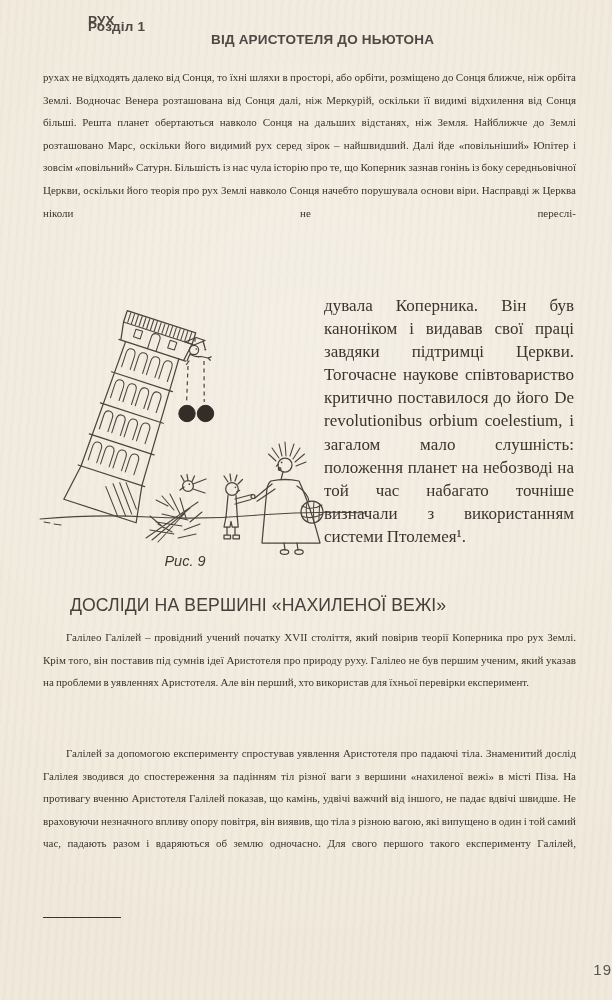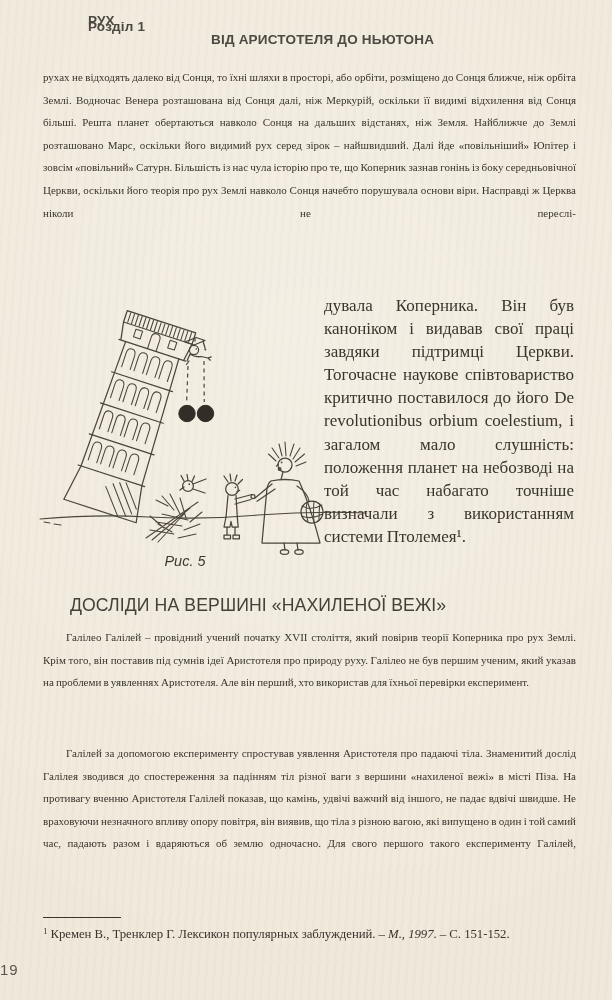--- a/index.html
+++ b/index.html
@@ -26,21 +26,21 @@
     word-spacing:-0.6px;color:#3a342e;
   }
   .heading{
     font-size:18.2px;color:#454039;letter-spacing:.1px;
     transform:scaleX(.97);transform-origin:left center;white-space:nowrap;
   }
   .caption{font-size:14.5px;font-style:italic;color:#3c3833;text-align:center;}
   .fn-rule{border-top:1.6px solid #3a342e;width:78px;height:0;}
   .footnote{font-size:12.8px;line-height:16px;color:#3a342e;letter-spacing:-.05px;white-space:nowrap;}
   .footnote sup{font-size:9px;vertical-align:4px;margin-right:3px;}
-  .pagenum{width:612px;text-align:left;font-size:15px;color:#59544d;letter-spacing:1px;}
+  .pagenum{width:612px;text-align:right;font-size:15px;color:#59544d;letter-spacing:1px;}
   svg .ink{stroke:#4a443c;fill:none;stroke-width:1.25;stroke-linecap:round;stroke-linejoin:round;}
   svg .ink-thin{stroke:#4a443c;fill:none;stroke-width:1.05;stroke-linecap:round;}
   svg .fill-ink{fill:#332d27;stroke:#332d27;}
   svg .dot{fill:#4a443c;stroke:none;}
 </style>
 </head>
 <body>
 
 <div class="page">
 
@@ -127,28 +127,25 @@
         <path class="ink-thin" d="M264,216 Q274,221 284,215 M263.5,226 Q274,230 284.5,224 M269,212.5 Q267,222 270,231.5 M276,211.2 Q275,222 276,232.8 M281.8,214 Q281,222 281,230"></path>
         <path d="M246,253 L247,260 M259,253 L260,260"></path>
         <ellipse cx="246.5" cy="262" rx="4.2" ry="2.4"></ellipse>
         <ellipse cx="261" cy="262" rx="4.2" ry="2.4"></ellipse>
       </g>
     </svg>
   </figure>
 
   <div class="abs wrap-col" style="left:324px;top:294px;width:250px;">дувала Коперника. Він був каноніком і видавав свої праці завдяки підтримці Церкви. Тогочасне наукове співтовариство критично поставилося до його De revolutionibus orbium coelestium, і загалом мало слушність: положення планет на небозводі на той час набагато точніше визначали з використанням системи Птолемея¹.</div>
 
-  <figcaption class="abs sans caption" style="left:130px;top:553px;width:110px;">Рис. 5</figcaption>
+  <figcaption class="abs sans caption" style="left:130px;top:553px;width:110px;">Рис. 9</figcaption>
 
   <h2 class="abs sans heading" style="left:70px;top:595px;margin:0;font-weight:400;">ДОСЛІДИ НА ВЕРШИНІ «НАХИЛЕНОЇ ВЕЖІ»</h2>
 
   <div class="abs body-par indent" style="left:43px;top:626px;width:533px;">Галілео Галілей – провідний учений початку XVII століття, який повірив теорії Коперника про рух Землі. Крім того, він поставив під сумнів ідеї Аристотеля про природу руху. Галілео не був першим ученим, який указав на проблеми в уявленнях Аристотеля. Але він перший, хто використав для їхньої перевірки експеримент.</div>
 
   <div class="abs body-par indent cont-last" style="left:43px;top:742px;width:533px;">Галілей за допомогою експерименту спростував уявлення Аристотеля про падаючі тіла. Знаменитий дослід Галілея зводився до спостереження за падінням тіл різної ваги з вершини «нахиленої вежі» в місті Піза. На противагу вченню Аристотеля Галілей показав, що камінь, удвічі важчий від іншого, не падає вдвічі швидше. Не враховуючи незначного впливу опору повітря, він виявив, що тіла з різною вагою, які випущено в один і той самий час, падають разом і вдаряються об землю одночасно. Для свого першого такого експерименту Галілей,</div>
 
   <div class="abs fn-rule" style="left:43px;top:917px;"></div>
-  <div class="abs footnote" style="left:43px;top:923px;width:545px;">
-    <sup>1</sup><span>Кремен В., Тренклер Г. Лексикон популярных заблуждений. – </span><i>М., 1997</i><span>. – С. 151-152.</span>
-  </div>
 
   <div class="abs sans pagenum" style="left:0;top:961px;">19</div>
 
 </div>
 
 </body></html>

